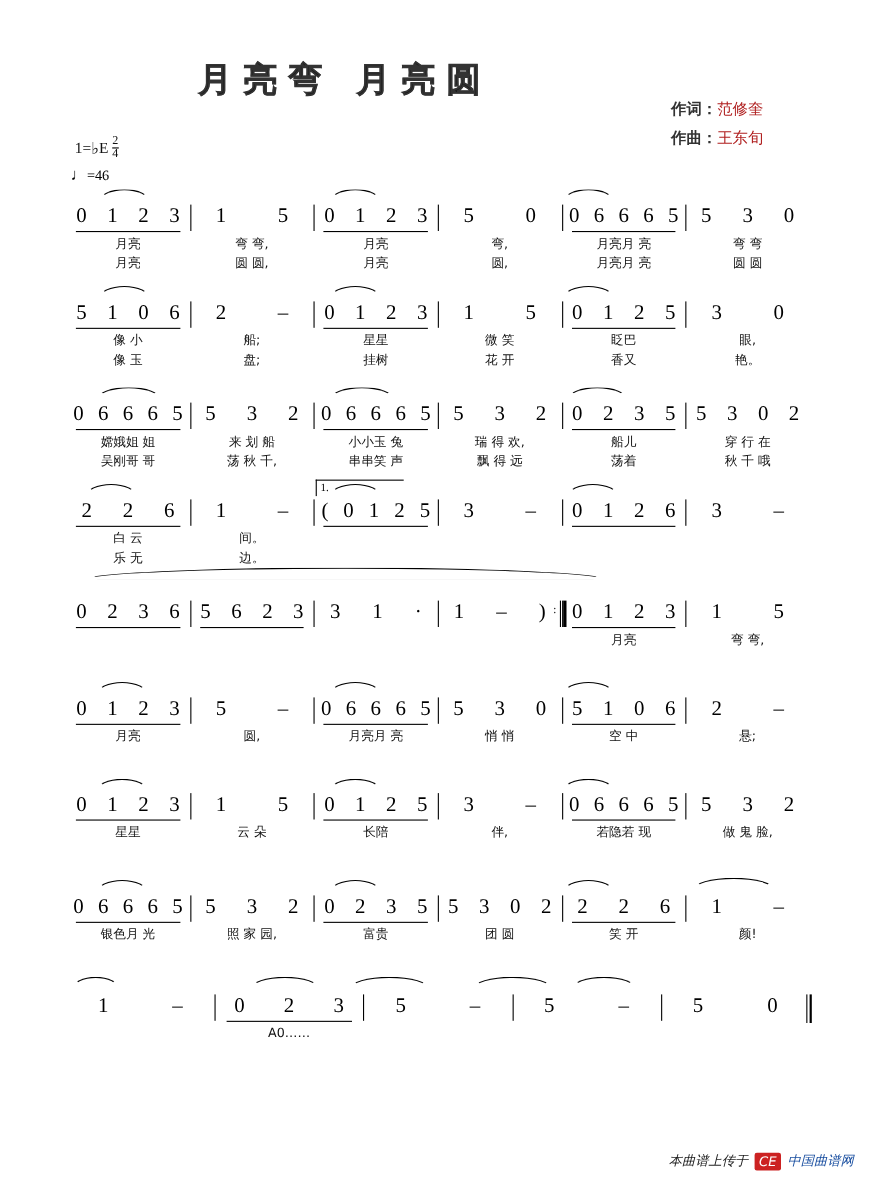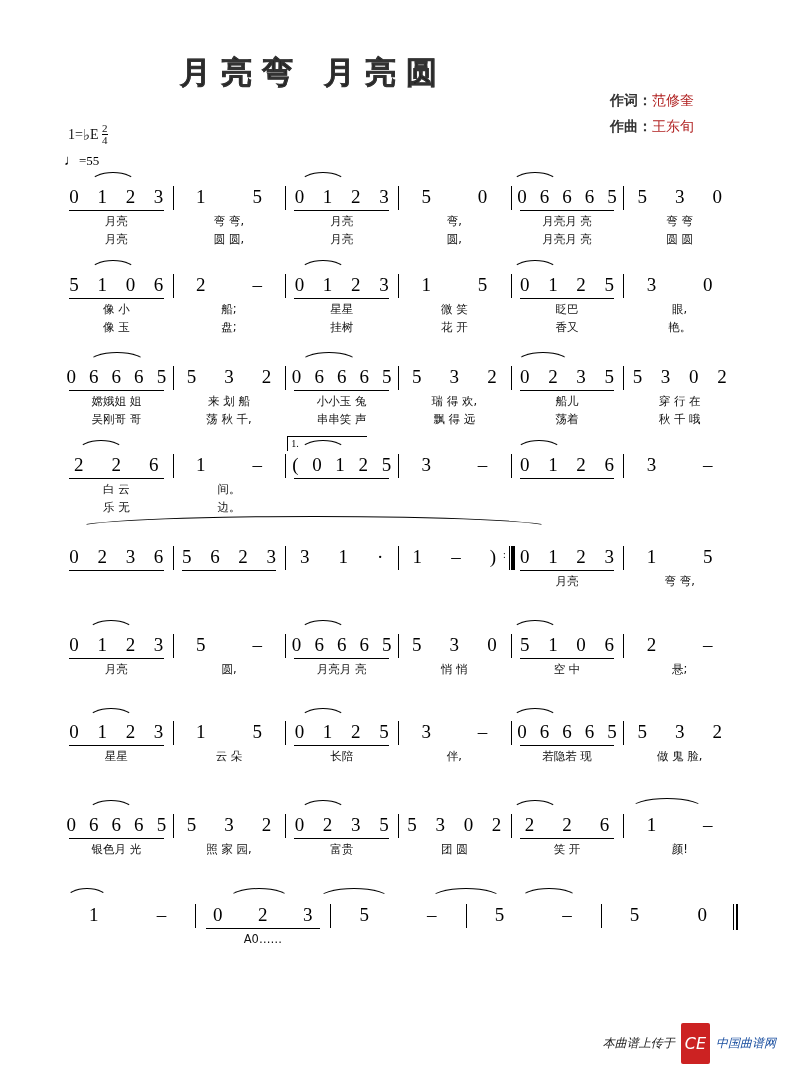--- a/index.html
+++ b/index.html
@@ -177,22 +177,22 @@
     color: #222;
     display: flex;
     align-items: center;
     gap: 6px;
     font-style: italic;
   }
   .footer .logo {
     display: inline-block;
     background: #cc2222;
     color: #fff;
-    font-size: 16px;
-    padding: 11px 4px;
+    font-size: 12px;
+    padding: 1px 4px;
     border-radius: 2px;
   }
   .footer .site { color: #1a4fa0; }
 </style>
 </head>
 <body>
 
 <div class="title">月亮弯 月亮圆</div>
 
 <div class="credits">
@@ -206,21 +206,21 @@
 
 <div class="keysig">
   <span>1=</span><span class="flat">♭</span><span>E</span>
   <span class="meter">
     <span class="num">2</span>
     <span class="den">4</span>
   </span>
 </div>
 
 <div class="tempo">
-  <span class="note">♩</span><span>=55</span>
+  <span class="note">♩</span><span>=46</span>
 </div>
 
 <div id="score">
     <div class="system" style="top: 180px;">
       <div class="measures">
         <div class="measure">
           <div class="notes">
             <span class="note-cell">0</span>
             <span class="note-cell">1</span>
             <span class="note-cell">2</span>

